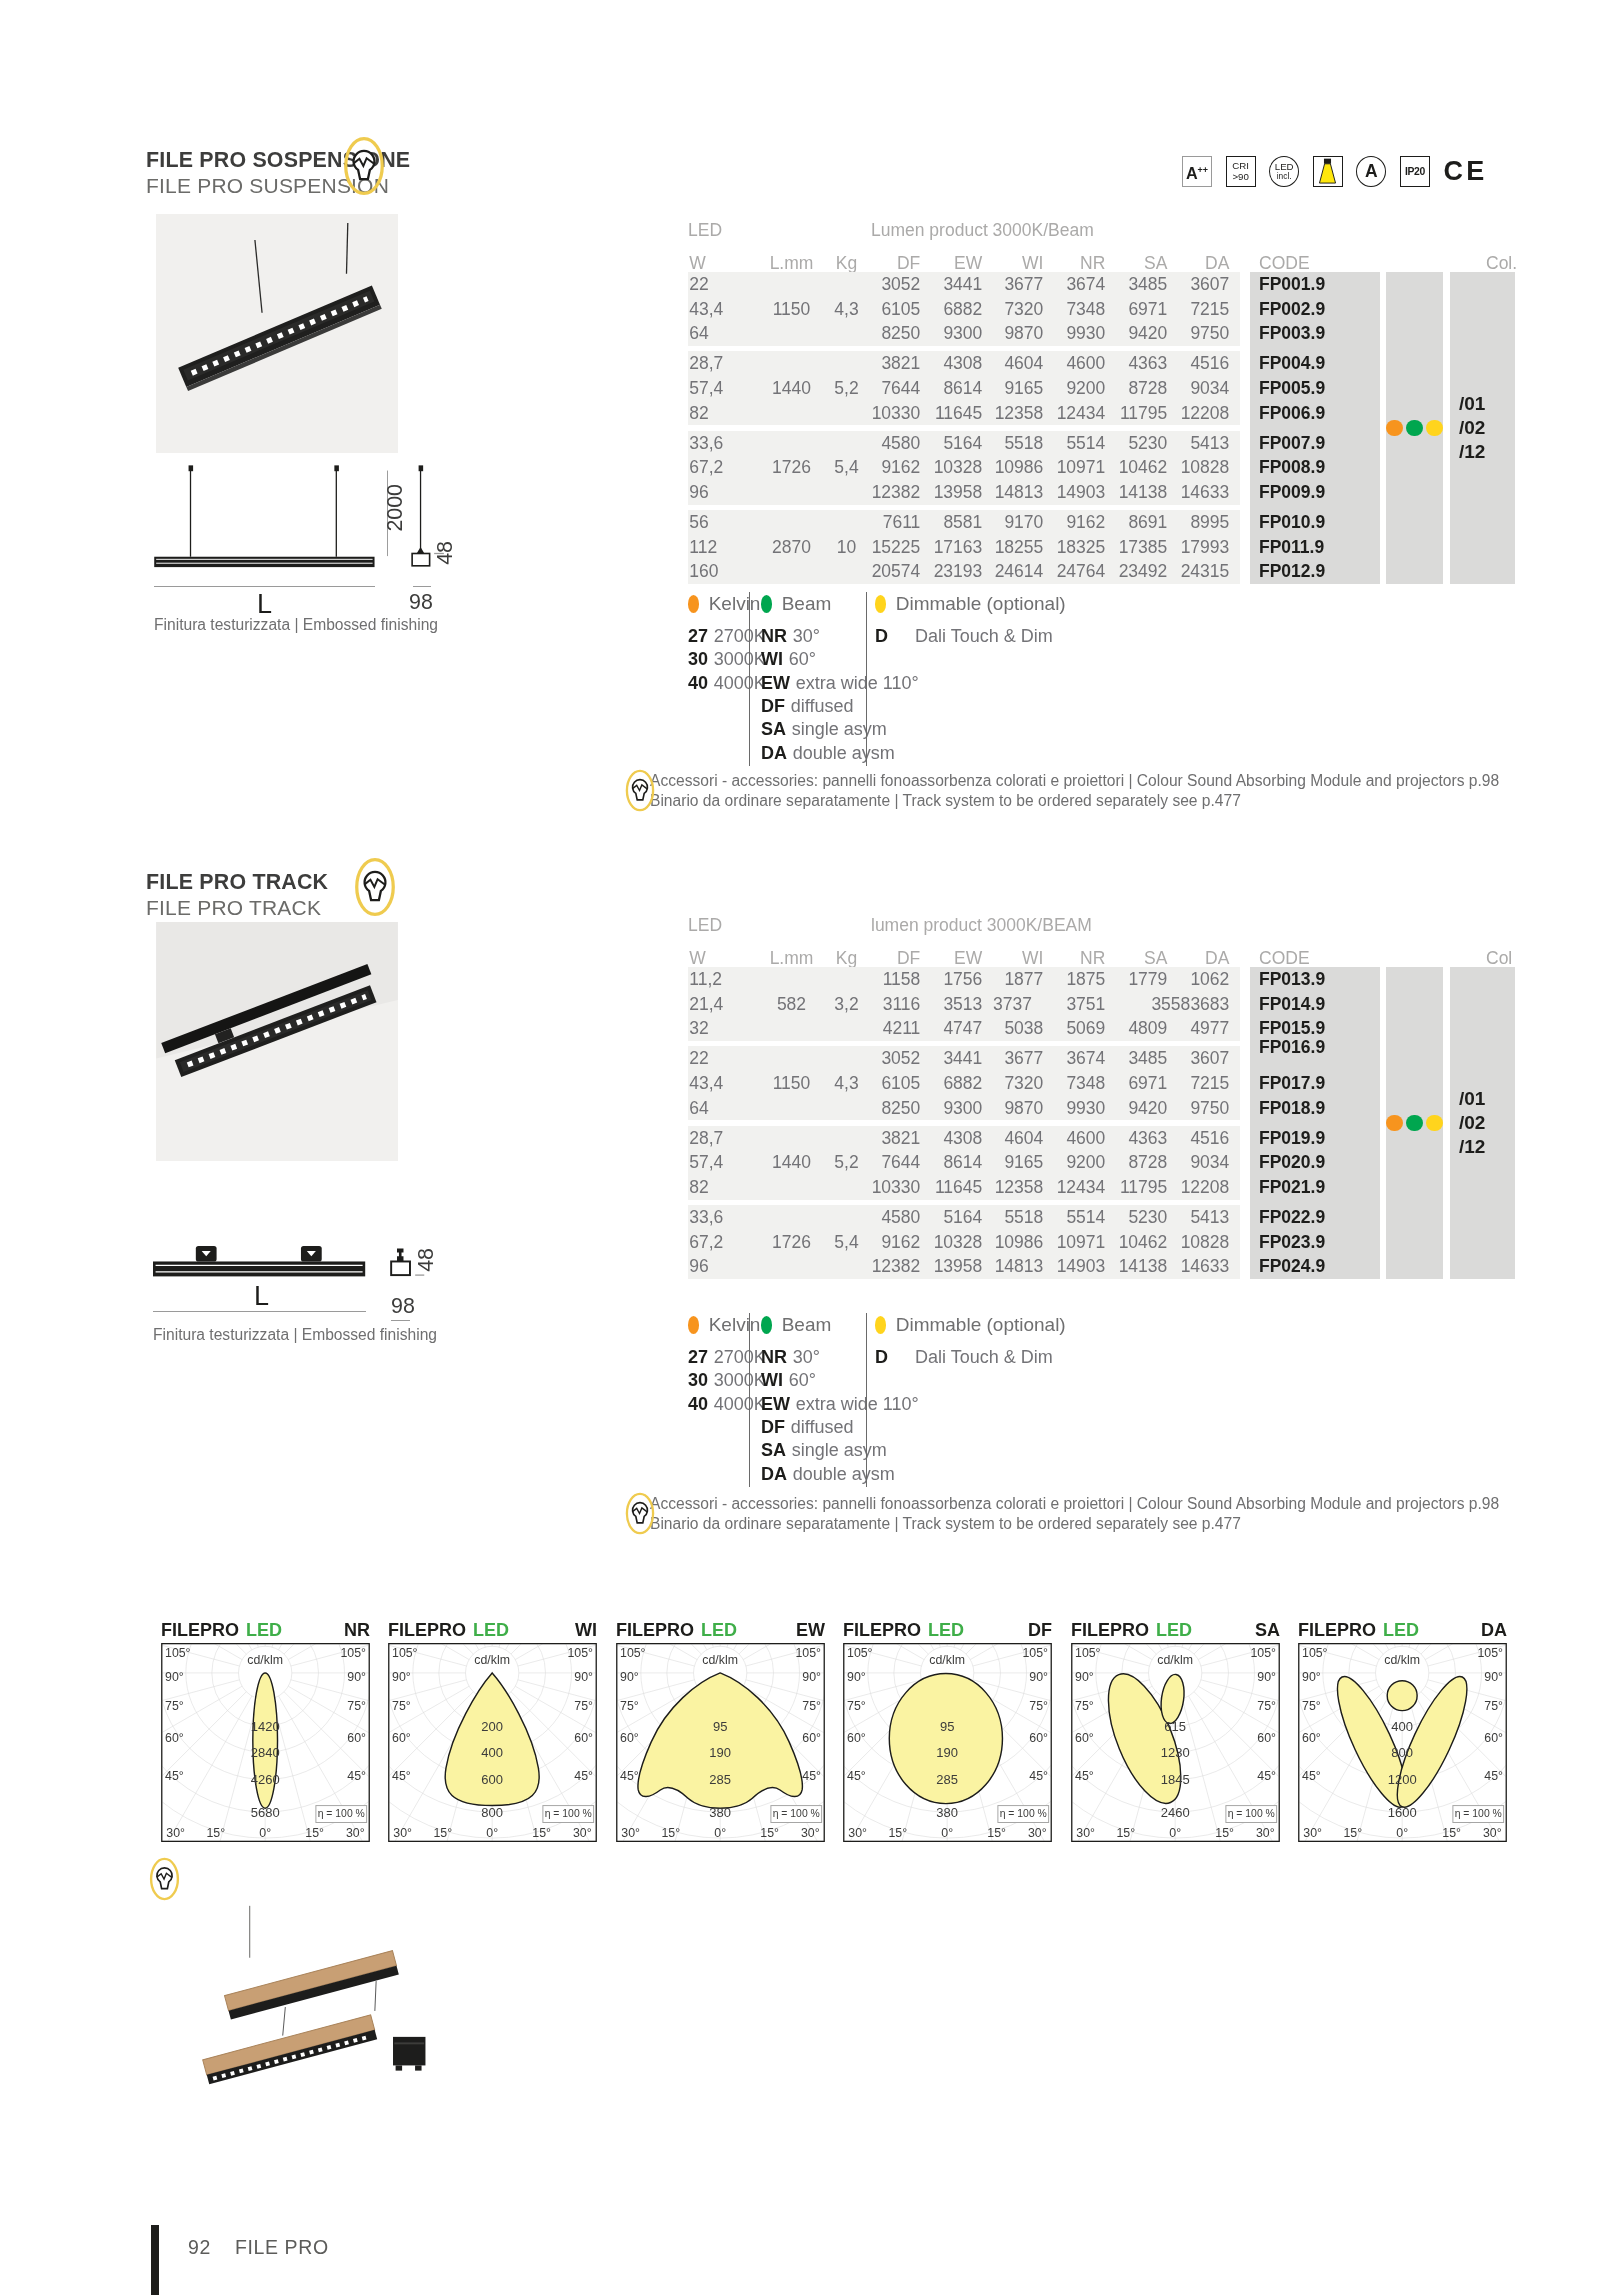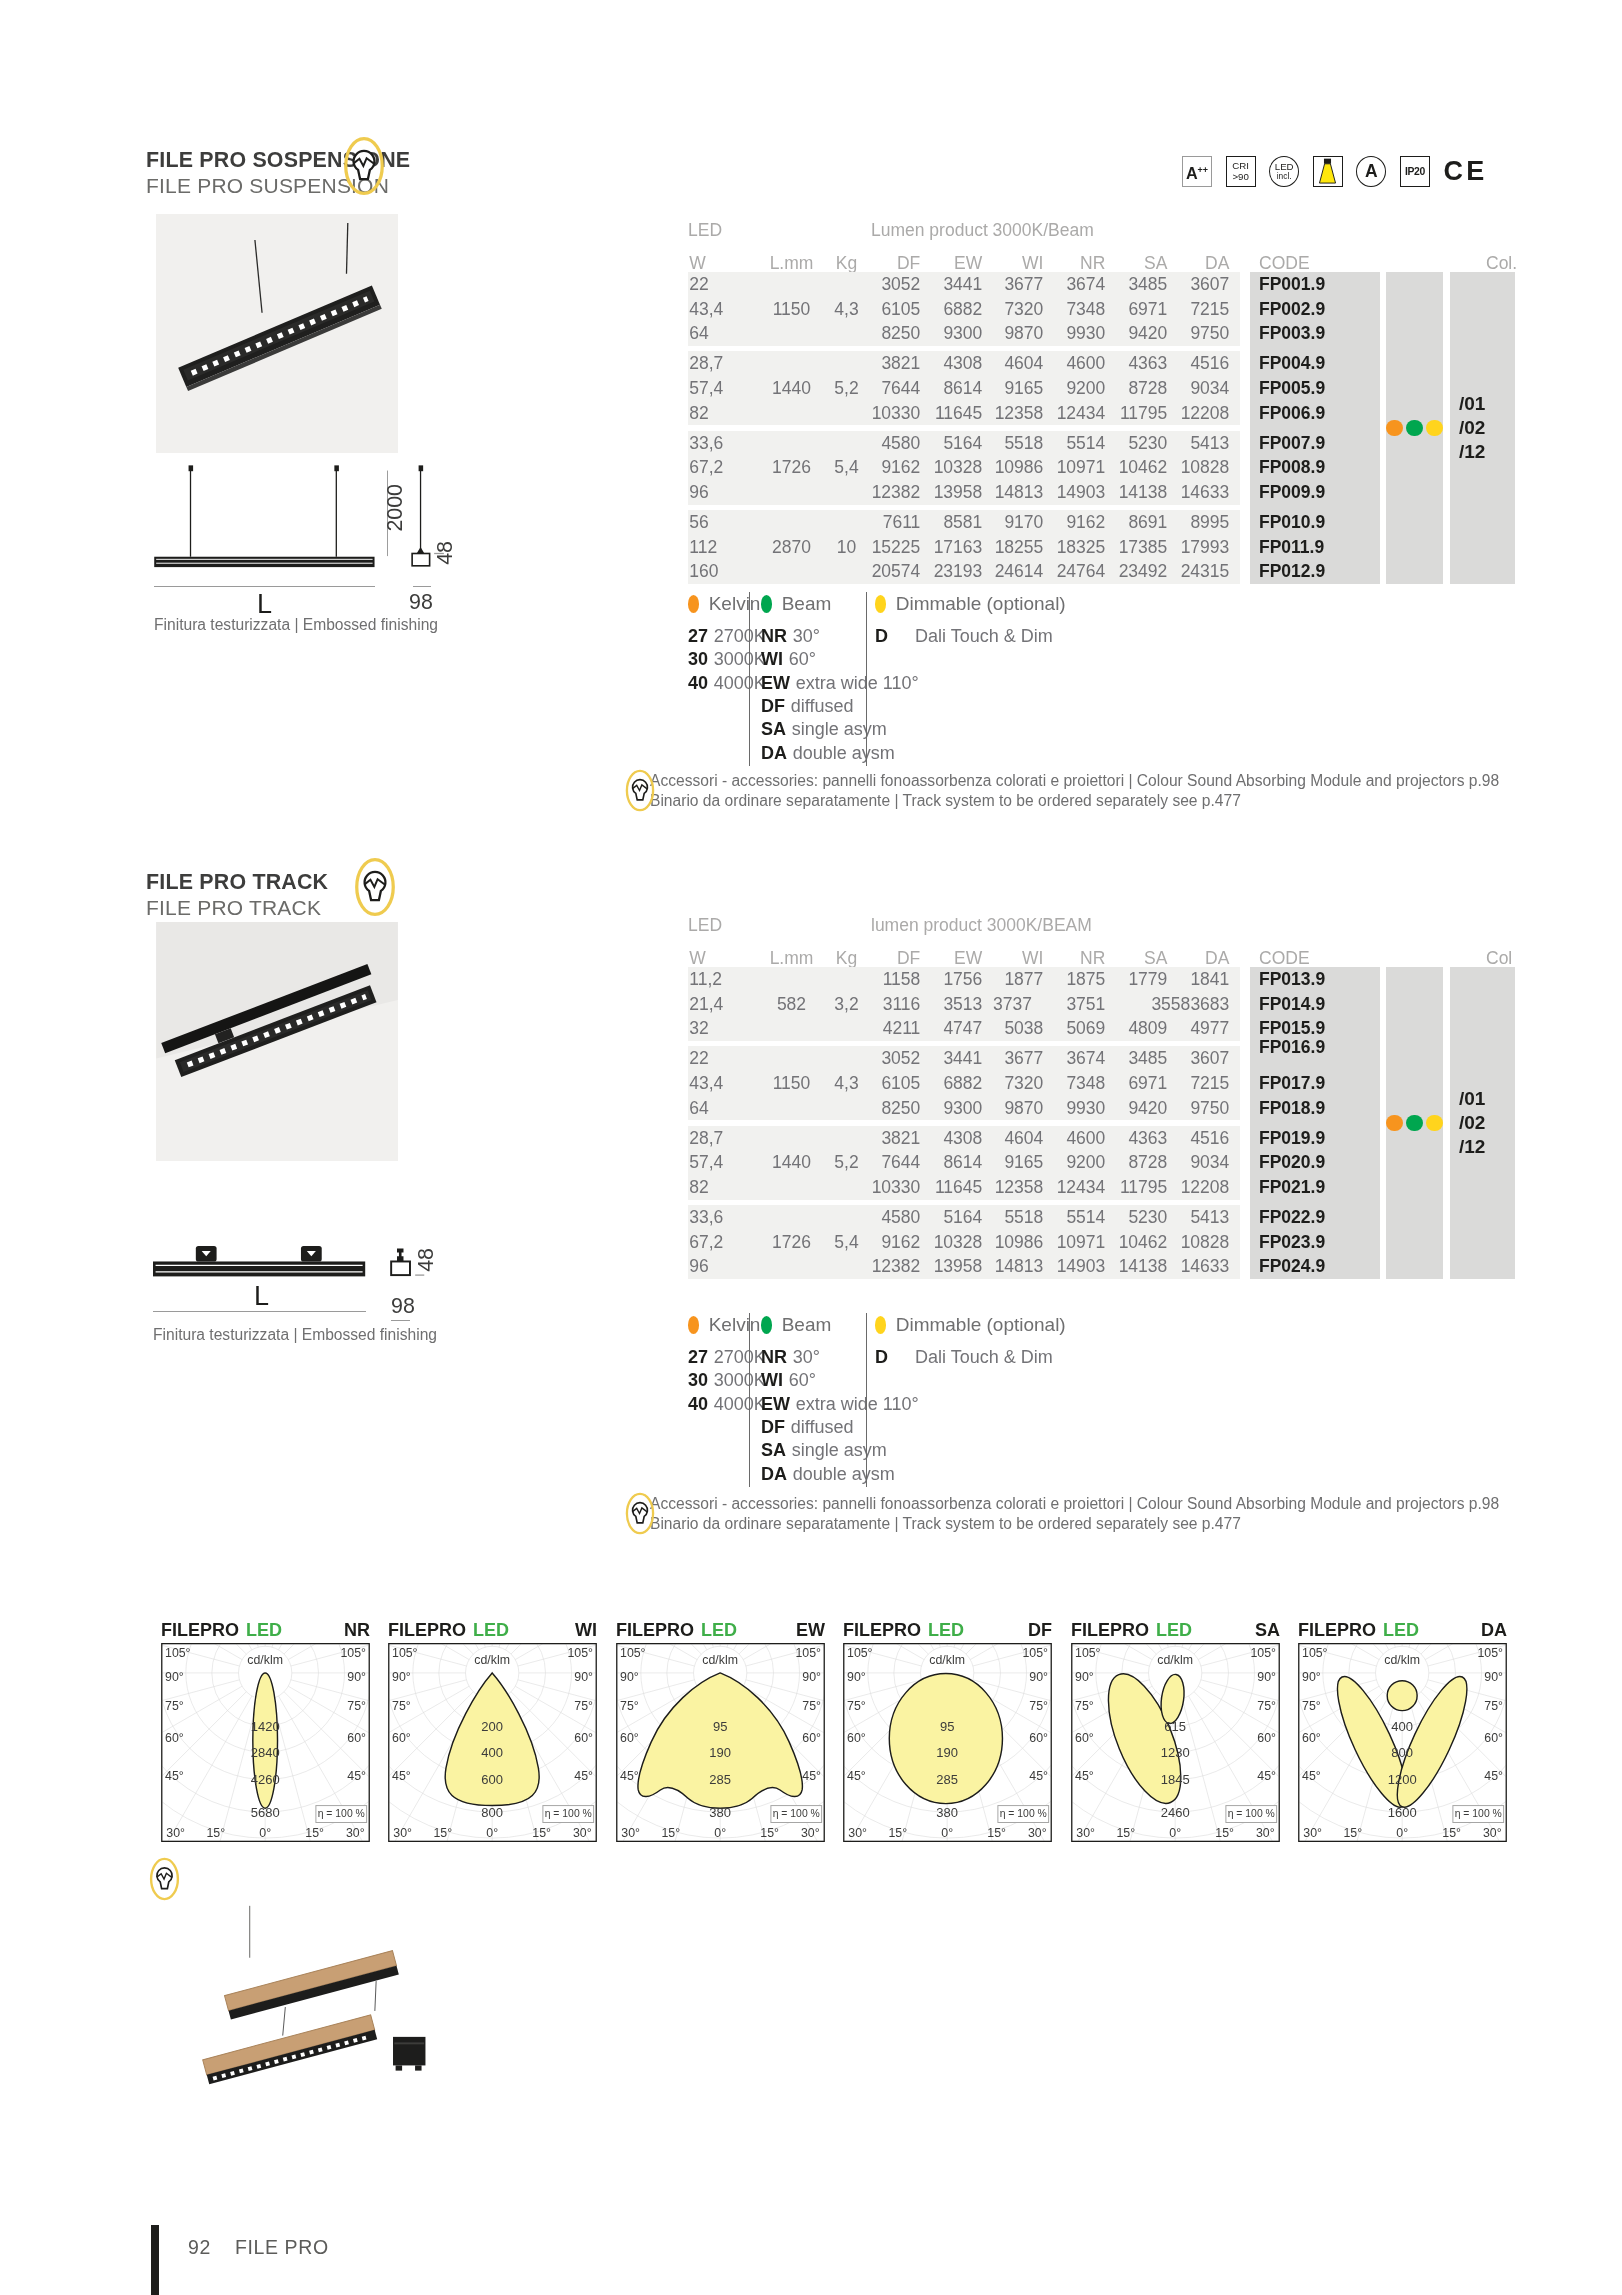--- a/index.html
+++ b/index.html
@@ -395,21 +395,21 @@
       <div class="hdr" style="left:491px;top:32.5px;width:62px;text-align:right;padding-right:11.7px;">DA</div>
       <div class="hdr" style="left:571px;top:32.5px;">CODE</div>
       <div class="hdr" style="left:798px;top:32.5px;">Col</div>
       <div class="band" style="left:0;top:52px;width:552px;height:74px;"></div>
       <div class="cell" style="left:1.3px;top:52px;width:69px;">11,2</div>
       <div class="cell" style="left:182px;top:52px;width:62px;text-align:right;padding-right:11.7px;">1158</div>
       <div class="cell" style="left:244px;top:52px;width:62px;text-align:right;padding-right:11.7px;">1756</div>
       <div class="cell" style="left:305px;top:52px;width:62px;text-align:right;padding-right:11.7px;">1877</div>
       <div class="cell" style="left:367px;top:52px;width:62px;text-align:right;padding-right:11.7px;">1875</div>
       <div class="cell" style="left:429px;top:52px;width:62px;text-align:right;padding-right:11.7px;">1779</div>
-      <div class="cell" style="left:491px;top:52px;width:62px;text-align:right;padding-right:11.7px;">1841</div>
+      <div class="cell" style="left:491px;top:52px;width:62px;text-align:right;padding-right:11.7px;">1062</div>
       <div class="cell codecell" style="left:571px;top:52px;width:121px;">FP013.9</div>
       <div class="cell" style="left:1.3px;top:77px;width:69px;">21,4</div>
       <div class="cell" style="left:71px;top:77px;width:65px;text-align:center;">582</div>
       <div class="cell" style="left:136px;top:77px;width:45px;text-align:center;">3,2</div>
       <div class="cell" style="left:182px;top:77px;width:62px;text-align:right;padding-right:11.7px;">3116</div>
       <div class="cell" style="left:244px;top:77px;width:62px;text-align:right;padding-right:11.7px;">3513</div>
       <div class="cell" style="left:305px;top:77px;width:62px;text-align:left;padding-right:11.7px;">3737</div>
       <div class="cell" style="left:367px;top:77px;width:62px;text-align:right;padding-right:11.7px;">3751</div>
       <div class="cell" style="left:452px;top:77px;width:62px;text-align:right;padding-right:11.7px;">3558</div>
       <div class="cell" style="left:491px;top:77px;width:62px;text-align:right;padding-right:11.7px;">3683</div>

